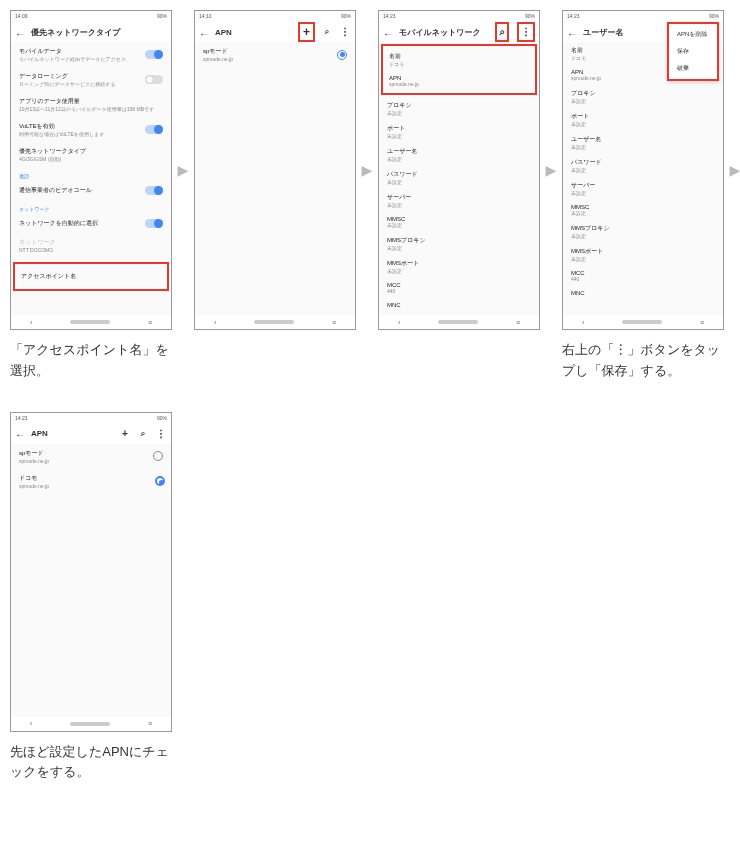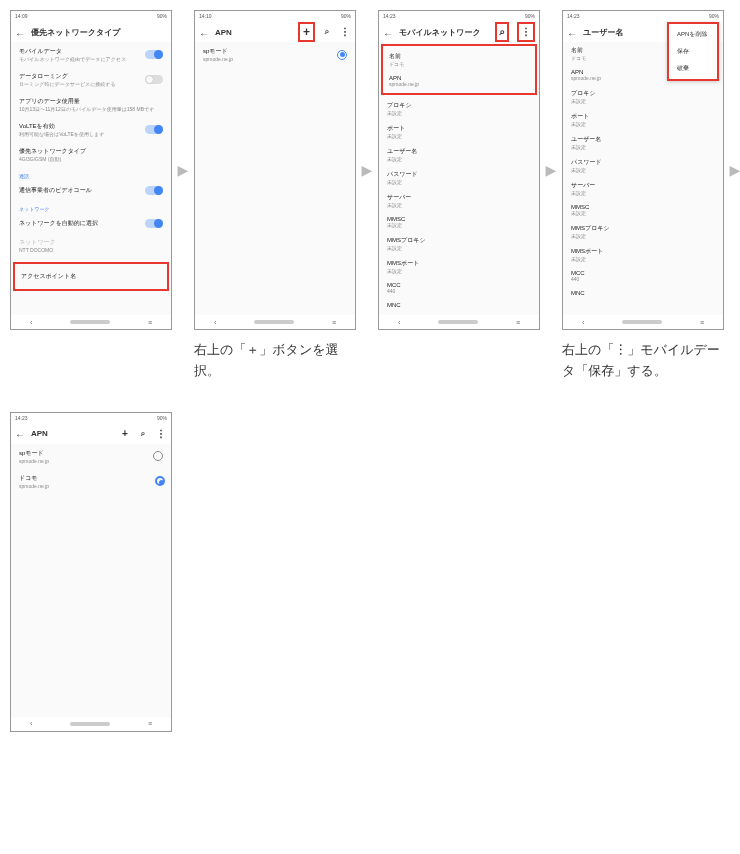--- a/index.html
+++ b/index.html
@@ -175,20 +175,21 @@
         <div class="item redbox" style="margin:4px -6px 0 -6px;padding:8px 6px">
           <div class="lbl">アクセスポイント名</div>
         </div>
       </div>
       <div class="navbar">
         <span>‹</span>
         <span class="pill"></span>
         <span>≡</span>
       </div>
     </div>
+    <div class="caption">「アクセスポイント名」を選択。</div>
   </div>
 
   <div class="arrow-sep">▶</div>
 
   <div class="step">
     <div class="phone">
       <div class="statusbar">
         <span>14:10</span>
         <span>90%</span>
       </div>
@@ -208,21 +209,20 @@
             </div>
           <span class="radio on"></span>
         </div>
       </div>
       <div class="navbar">
         <span>‹</span>
         <span class="pill"></span>
         <span>≡</span>
       </div>
     </div>
-    <div class="caption">右上の「＋」ボタンを選択。</div>
   </div>
 
   <div class="arrow-sep">▶</div>
 
   <div class="step">
     <div class="phone">
       <div class="statusbar">
         <span>14:23</span>
         <span>90%</span>
       </div>
@@ -357,21 +357,21 @@
         <div class="apn-field">
             <div class="flbl">MNC</div>
           </div>
       </div>
       <div class="navbar">
         <span>‹</span>
         <span class="pill"></span>
         <span>≡</span>
       </div>
     </div>
-    <div class="caption">右上の「︙」モバイルデータ「保存」する。</div>
+    <div class="caption">右上の「︙」ボタンをタップし「保存」する。</div>
   </div>
 
   <div class="arrow-sep">▶</div>
 
 </div>
 
 <div class="row">
   <div class="step">
     <div class="phone">
       <div class="statusbar">
@@ -401,14 +401,15 @@
             </div>
           <span class="radio on redbox" style="padding:2px;margin:-2px"></span>
         </div>
       </div>
       <div class="navbar">
         <span>‹</span>
         <span class="pill"></span>
         <span>≡</span>
       </div>
     </div>
+    <div class="caption">先ほど設定したAPNにチェックをする。</div>
   </div>
 </div>
 
 </body></html>

